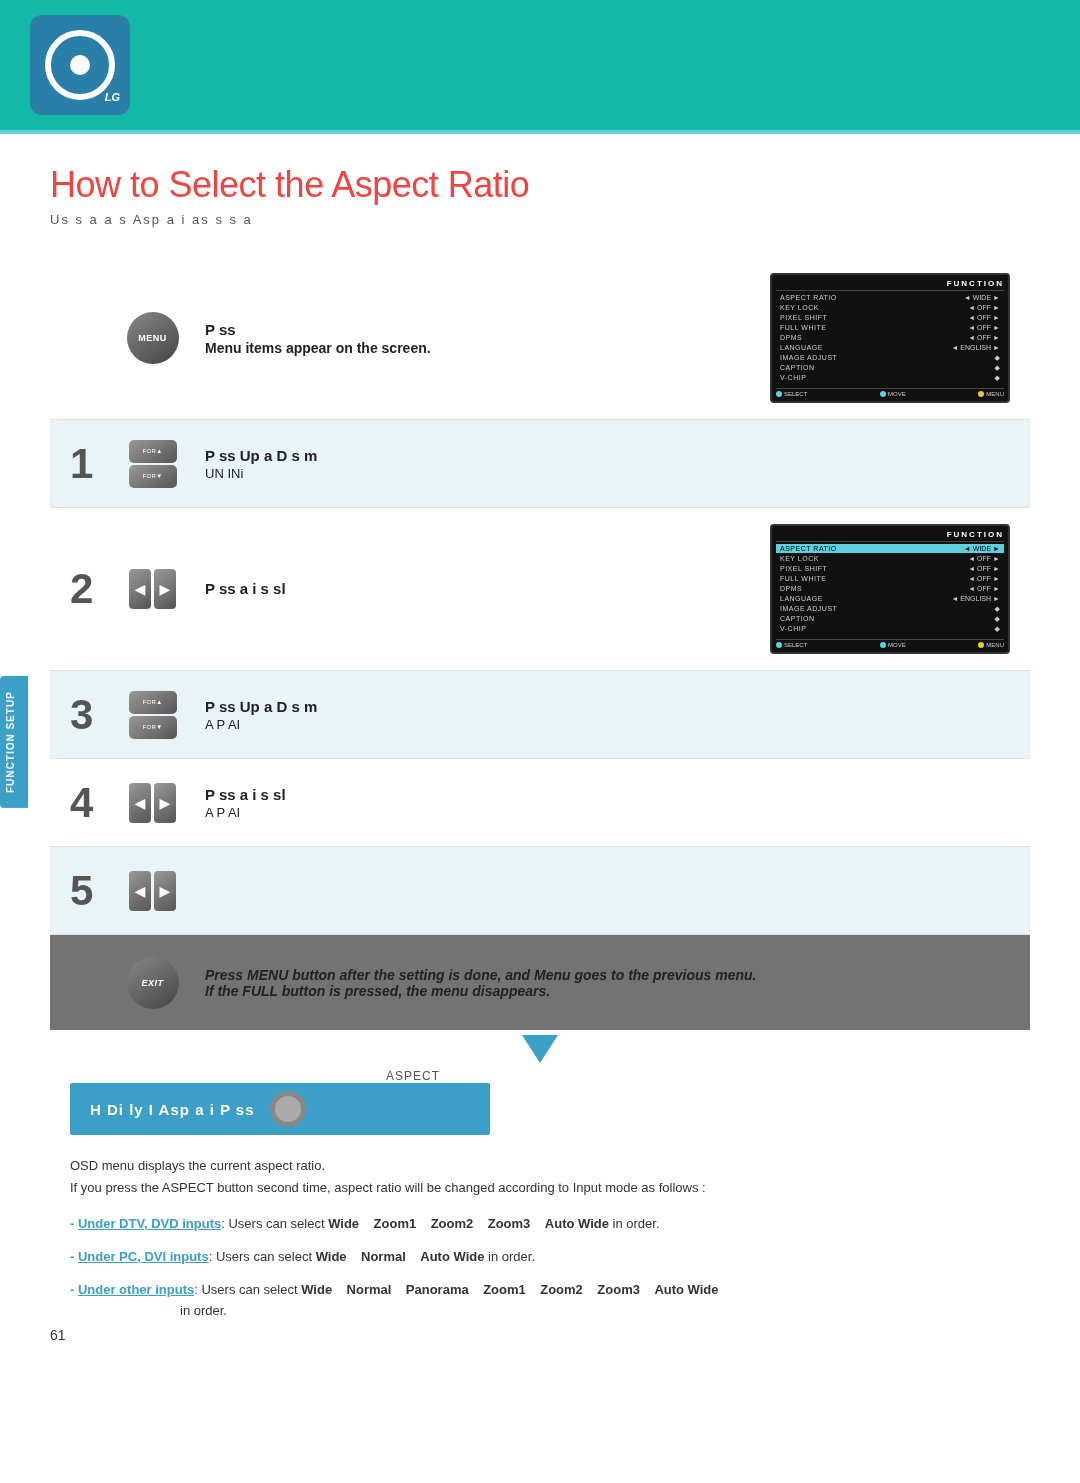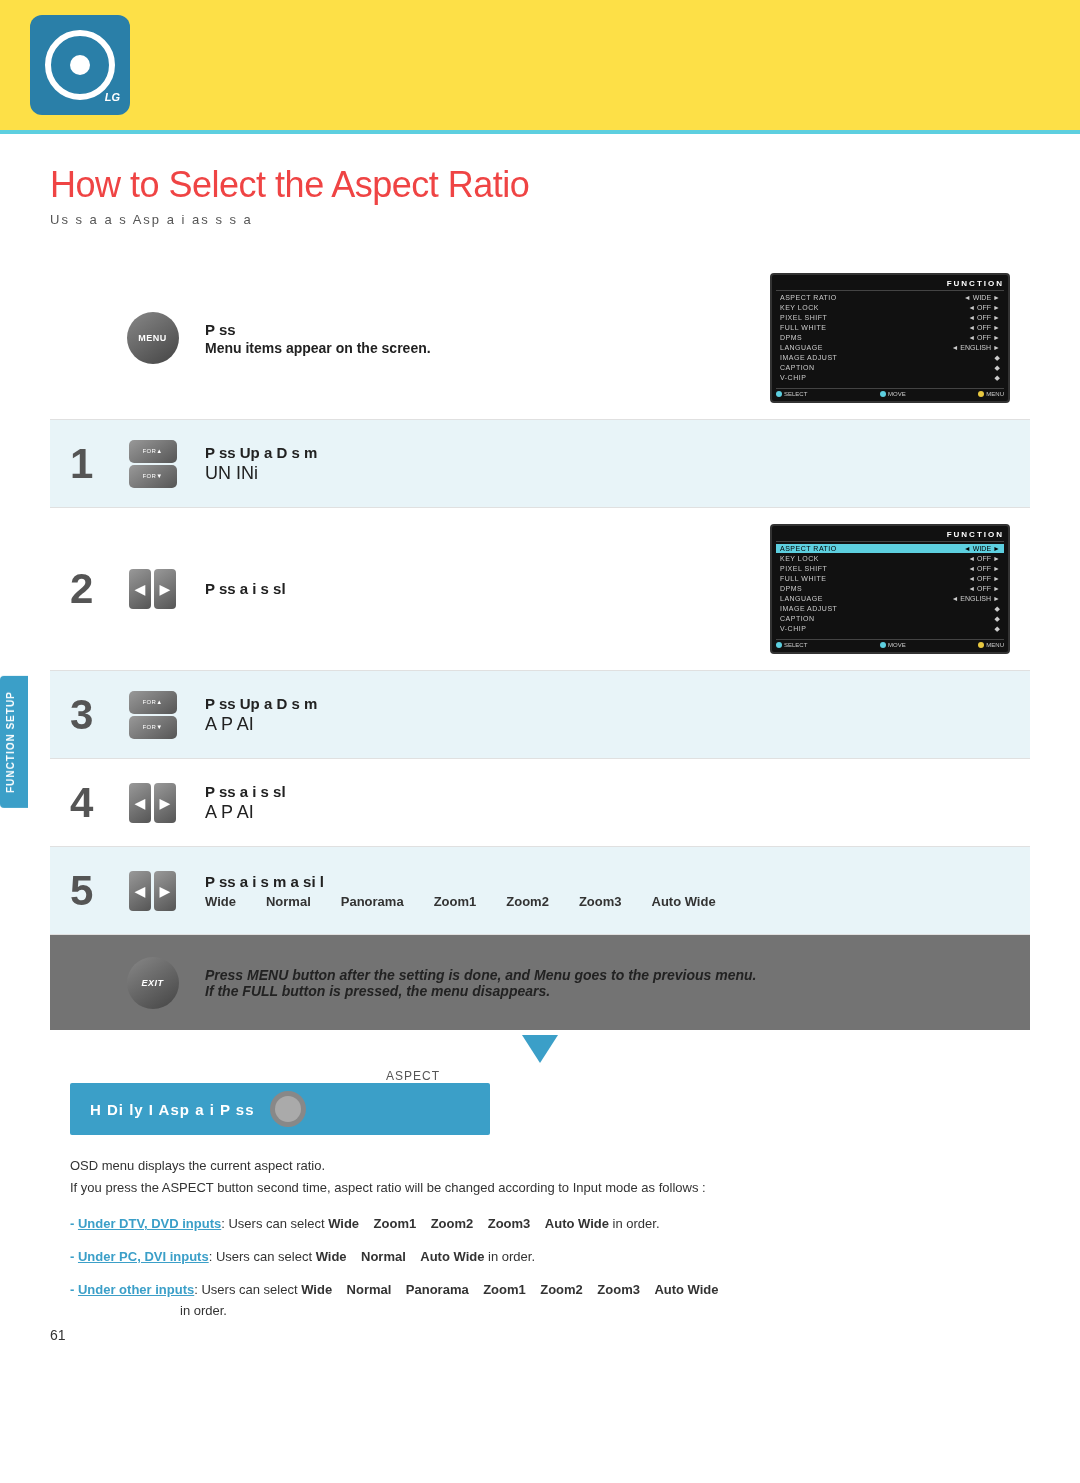--- a/index.html
+++ b/index.html
@@ -7,21 +7,21 @@
       width: 1080px;
       min-height: 1483px;
       background: #ffffff;
       font-family: Arial, Helvetica, sans-serif;
       position: relative;
       overflow-x: hidden;
     }
 
     
     .top-header {
-      background: #fde047;
+      background: #14b8a6;
       height: 130px;
       width: 100%;
       position: relative;
       display: flex;
       align-items: center;
       padding-left: 30px;
     }
 
     .logo-box {
       width: 100px;
@@ -209,21 +209,21 @@
     }
 
     .step-text .title-line {
       font-size: 15px;
       font-weight: bold;
       color: #222;
       margin-bottom: 2px;
     }
 
     .step-text .desc-line {
-      font-size: 18px;
+      font-size: 13px;
       color: #222;
     }
 
     .step-text .bold-desc {
       font-size: 14px;
       font-weight: bold;
       color: #222;
     }
 
     
@@ -701,32 +701,20 @@
     </div>
 
     <div class="step-row shaded">
       <div class="step-num">5</div>
       <div class="btn-icon">
         <div class="lr-btn">
           <div class="lr-arrow">◀</div>
           <div class="lr-arrow">▶</div>
         </div>
       </div>
-      <div class="step-text">
-        <div class="title-line">P ss  a i    s   m  a si   l</div>
-        <div class="options-row">
-          <span class="option-label">Wide</span>
-          <span class="option-label">Normal</span>
-          <span class="option-label">Panorama</span>
-          <span class="option-label">Zoom1</span>
-          <span class="option-label">Zoom2</span>
-          <span class="option-label">Zoom3</span>
-          <span class="option-label">Auto Wide</span>
-        </div>
-      </div>
     </div>
 
   </div>
 
   <div class="final-row">
     <div class="step-zero-spacer"></div>
     <div class="btn-icon">
       <div class="exit-btn">
         <span>EXIT</span>
       </div>

